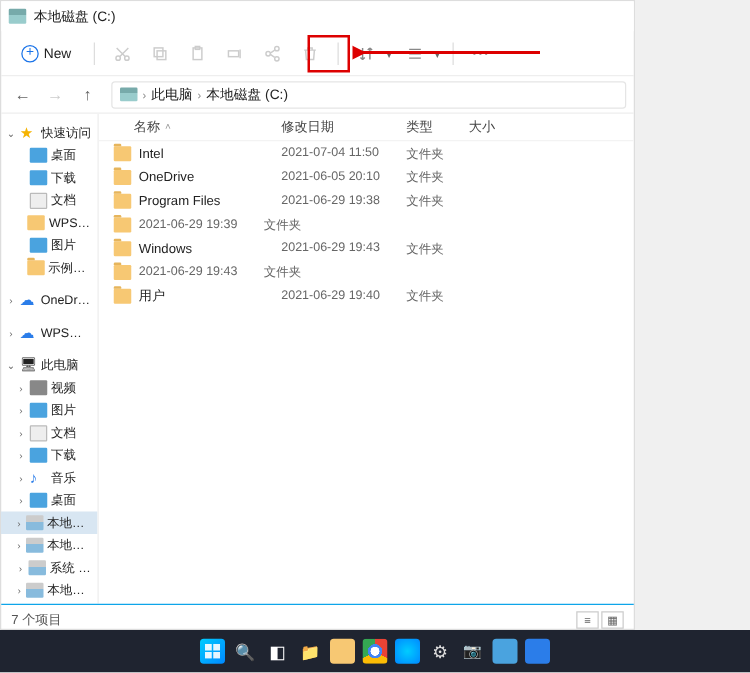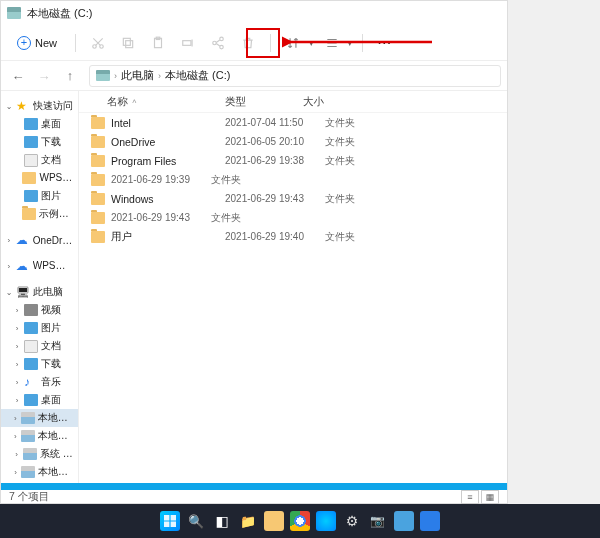--- a/index.html
+++ b/index.html
@@ -60,30 +60,30 @@
 .ic.disk { background: linear-gradient(#ccc 45%, #8bd 45%); border-radius: 1px; }
 .sb-group-gap { height: 8px; }
 
 .content { flex: 1; display: flex; flex-direction: column; }
 .col-headers { display: flex; height: 22px; align-items: center; border-bottom: 1px solid #f3f3f3; padding-left: 28px; font-size: 10.5px; color: #444; }
 .col-headers .col { cursor: pointer; }
 .col.name { width: 118px; display: flex; align-items: center; gap: 4px; text-align: center; }
 .col.name .sort { font-size: 8px; color: #999; }
 .col.date { width: 100px; }
 .col.type { width: 50px; }
-.col.size { width: 50px; margin-left: 28px; }
+.col.size { width: 50px; }
 
 .file-list { flex: 1; overflow: auto; }
 .file-row { display: flex; align-items: center; height: 19px; padding-left: 12px; cursor: pointer; }
 .file-row .ic { width: 14px; height: 12px; margin-right: 6px; }
 .file-row .fname { width: 114px; font-size: 10.5px; }
 .file-row .fdate { width: 100px; font-size: 10px; color: #666; }
 .file-row .ftype { width: 50px; font-size: 10px; color: #666; }
 
-.statusbar { height: 20px; border-top: 7px solid #0ea5e9; display: flex; align-items: flex-start; padding: 0 8px; font-size: 10.5px; color: #555; justify-content: space-between; }
+.statusbar { height: 20px; border-top: 1px solid #0ea5e9; display: flex; align-items: flex-end; padding: 0 8px; font-size: 10.5px; color: #555; justify-content: space-between; }
 .statusbar .view-toggles { display: flex; gap: 2px; }
 .statusbar .vt { width: 18px; height: 14px; border: 1px solid #ccc; display: flex; align-items: center; justify-content: center; font-size: 9px; color: #666; cursor: pointer; }
 
 .taskbar { position: absolute; bottom: 0; left: 0; width: 600px; height: 34px; background: #1f2430; display: flex; align-items: center; justify-content: center; gap: 6px; }
 .taskbar .tb-ic { width: 20px; height: 20px; border-radius: 3px; display: flex; align-items: center; justify-content: center; cursor: pointer; }
 .tb-start { background: linear-gradient(135deg,#0cf,#08f); }
 .tb-start::before { content: ""; width: 12px; height: 12px; background: #fff; clip-path: polygon(0 0,45% 0,45% 45%,0 45%,0 55%,45% 55%,45% 100%,55% 100%,55% 55%,100% 55%,100% 45%,55% 45%,55% 0,100% 0,100% 100%,0 100%); opacity: .9; }
 .tb-search::before { content: "🔍"; font-size: 13px; }
 .tb-task::before { content: "◧"; color: #fff; font-size: 14px; }
 .tb-tools::before { content: "📁"; font-size: 13px; }
@@ -287,20 +287,21 @@
         </div>
         <div class="sb-item" style="padding-left: 12px;"></div>
       </div>
 
     <div class="content">
       <div class="col-headers">
         <div class="col name">
             <span>名称</span>
             <span class="sort">˄</span>
           </div>
+        <div class="col date">修改日期</div>
         <div class="col type">类型</div>
         <div class="col size">大小</div>
       </div>
       <div class="file-list" id="file-list">
           <div class="file-row">
             <span class="ic folder"></span>
     <span class="fname">Intel</span>
     <span class="fdate">2021-07-04 11:50</span>
     <span class="ftype">文件夹</span>
           </div>

